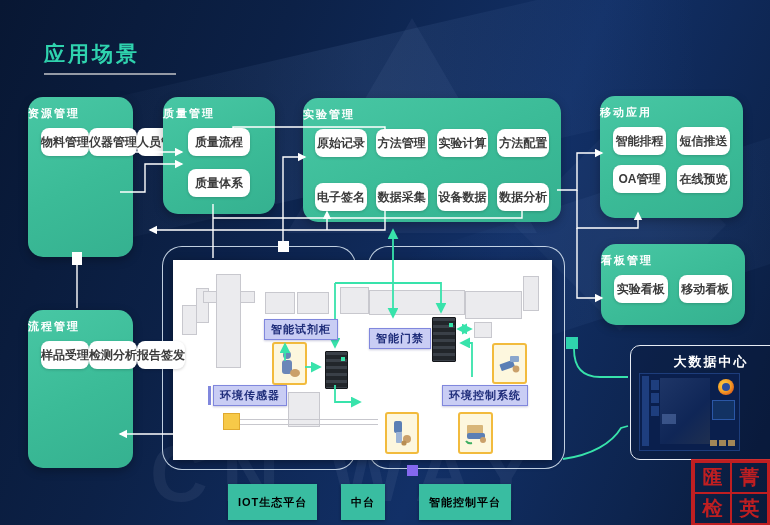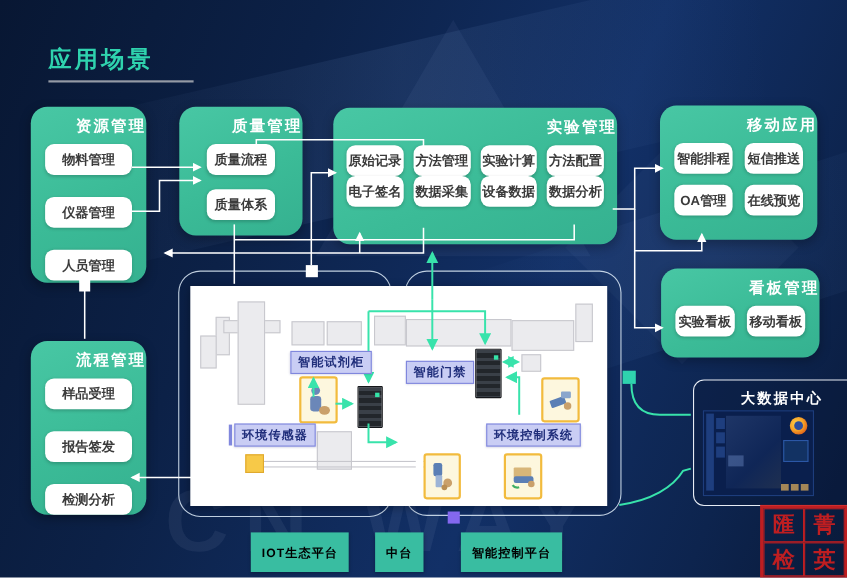--- a/index.html
+++ b/index.html
@@ -22,25 +22,25 @@
   .diamond{left:545px;top:150px;width:150px;height:150px;transform:rotate(45deg);
     background:rgba(185,205,250,.04);}
   .watermark{left:150px;top:428px;font-size:80px;font-weight:800;letter-spacing:14px;
     color:rgba(200,215,245,.07);white-space:nowrap;}
   
   .page-title{left:44px;top:40px;font-size:21px;font-weight:700;letter-spacing:3px;color:#2fd3ae;}
   .title-underline{left:44px;top:73px;width:132px;height:2px;background:#949aa5;}
   
   .gbox{background:linear-gradient(155deg,#48c7a4 0%,#3bbb97 55%,#35b190 100%);
     border-radius:15px;box-shadow:0 3px 10px rgba(0,0,0,.28);}
-  .gtitle{font-size:14px;font-weight:700;color:#ffffff;text-align:right;
+  .gtitle{font-size:11px;font-weight:700;color:#ffffff;text-align:left;
     letter-spacing:2px;margin:9px 0 5px;}
-  .chips-col{display:flex;flex-direction:column;gap:20px;padding:2px 13px 0;}
+  .chips-col{display:flex;gap:0;padding:2px 13px 0;}
   .chips-col-n{display:flex;flex-direction:column;gap:13px;padding:2px 25px 0;}
-  .chips-g4{display:grid;grid-template-columns:repeat(4,1fr);gap:0 9px;padding:2px 12px 0;}
+  .chips-g4{display:grid;grid-template-columns:repeat(4,1fr);gap:26px 9px;padding:2px 12px 0;}
   .chips-g2{display:grid;grid-template-columns:repeat(2,1fr);gap:10px 11px;padding:2px 13px 0;}
   .chip{background:#ffffff;border-radius:8px;height:28px;display:flex;align-items:center;
     justify-content:center;font-size:12px;font-weight:700;color:#3b3b3b;
     box-shadow:0 1px 3px rgba(0,0,0,.18);white-space:nowrap;}
   #g-resource{left:28px;top:97px;width:105px;height:160px;}
   #g-quality{left:163px;top:97px;width:112px;height:117px;}
   #g-experiment{left:303px;top:98px;width:258px;height:124px;}
   #g-mobile{left:600px;top:96px;width:143px;height:122px;}
   #g-kanban{left:601px;top:244px;width:144px;height:81px;}
   #g-process{left:28px;top:310px;width:105px;height:158px;}
@@ -207,22 +207,22 @@
   <div class="chips-g2">
     <div class="chip">实验看板</div>
     <div class="chip">移动看板</div>
   </div>
 </section>
 
 <section class="abs gbox" id="g-process">
   <div class="gtitle">流程管理</div>
   <div class="chips-col">
     <div class="chip">样品受理</div>
+    <div class="chip">检测分析</div>
     <div class="chip">报告签发</div>
-    <div class="chip">检测分析</div>
   </div>
 </section>
 
 <div class="abs bigdata">
   <div class="bigdata-title">大数据中心</div>
   <div class="bd-screen">
     <div class="bd-col" style="left:2px;top:2px;width:7px;height:70px"></div>
     <div class="bd-col" style="left:11px;top:6px;width:8px;height:10px"></div>
     <div class="bd-col" style="left:11px;top:19px;width:8px;height:10px"></div>
     <div class="bd-col" style="left:11px;top:32px;width:8px;height:10px"></div>

